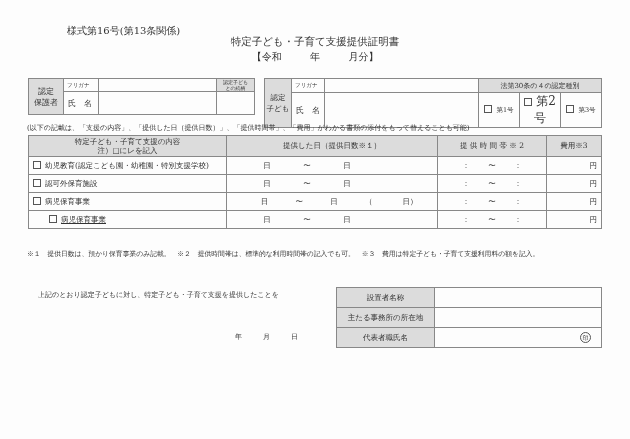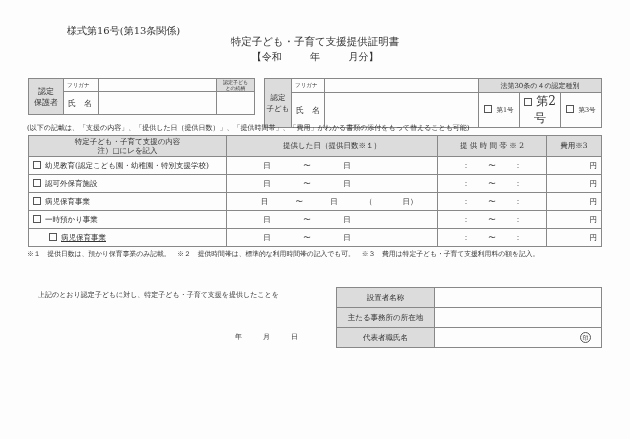--- a/index.html
+++ b/index.html
@@ -177,38 +177,20 @@
     <td>
           <div class="cell-flex" style="padding:0 15px;">
             <span>：</span>
             <span>〜</span>
             <span>：</span>
           </div>
         </td>
     <td style="text-align:right; padding-right:4px;">円</td>
   </tr>
   <tr class="row">
-    <td style="padding-left:4px;"><span class="checkbox"></span><span>一時預かり事業</span></td>
-    <td>
-          <div class="cell-flex" style="padding-right:70px; padding-left:20px;">
-            <span>日</span>
-            <span>〜</span>
-            <span>日</span>
-          </div>
-        </td>
-    <td>
-          <div class="cell-flex" style="padding:0 15px;">
-            <span>：</span>
-            <span>〜</span>
-            <span>：</span>
-          </div>
-        </td>
-    <td style="text-align:right; padding-right:4px;">円</td>
-  </tr>
-  <tr class="row">
     <td style="padding-left:20px;text-decoration:underline;"><span class="checkbox"></span><span>病児保育事業</span></td>
     <td>
           <div class="cell-flex" style="padding-right:70px; padding-left:20px;">
             <span>日</span>
             <span>〜</span>
             <span>日</span>
           </div>
         </td>
     <td>
           <div class="cell-flex" style="padding:0 15px;">

